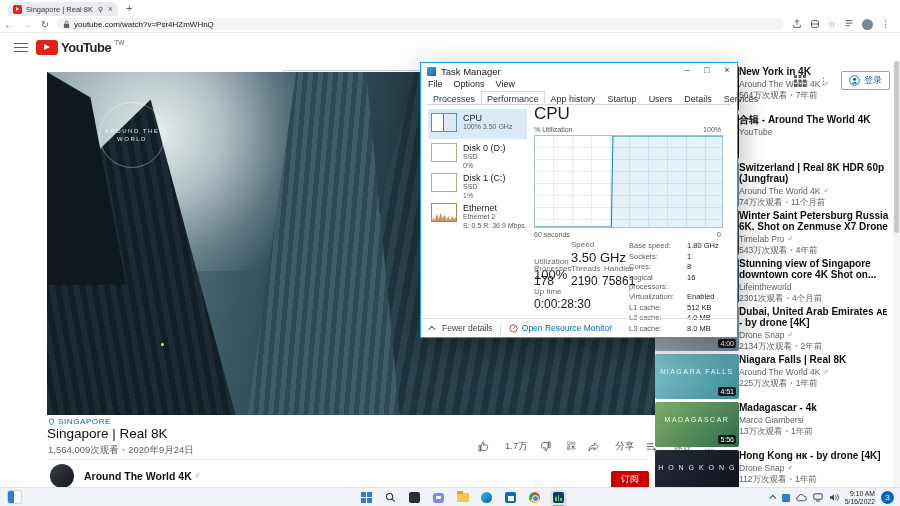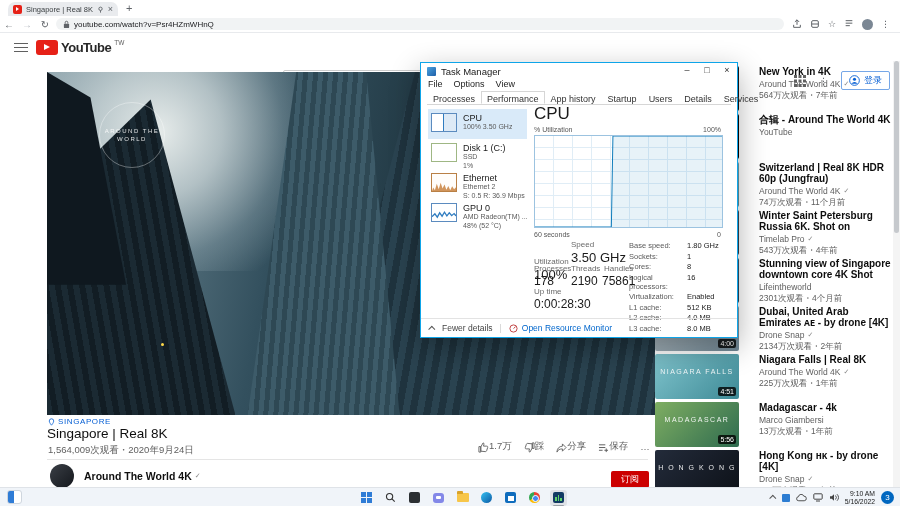--- a/index.html
+++ b/index.html
@@ -49,31 +49,31 @@
   .b-farleft { position:absolute; left:0; top:0; width:13%; height:62%; background:#0f181f; clip-path:polygon(0 0,55% 12%,100% 100%,0 100%); }
   .watermark { position:absolute; left:52px; top:30px; width:66px; height:66px; border:1px solid rgba(255,255,255,.35); border-radius:50%; display:flex; flex-direction:column; align-items:center; justify-content:center; gap:2px; }
   .watermark span { font-size:6px; letter-spacing:1.5px; color:rgba(255,255,255,.85); }
   .sun-dot { position:absolute; left:114px; top:271px; width:3px; height:3px; border-radius:50%; background:#ffd94a; }
 
   
   .v-location { position:absolute; left:48px; top:417px; font-size:8px; letter-spacing:.6px; color:#065fd4; display:flex; align-items:center; gap:3px; z-index:6; }
   .v-title { position:absolute; left:47px; top:426px; font-size:13.5px; color:#0f0f0f; z-index:6; }
   .v-views { position:absolute; left:48px; top:444px; font-size:9.5px; color:#606060; z-index:6; }
   .actions { position:absolute; left:478px; top:440px; display:flex; align-items:center; gap:12px; z-index:6; font-size:9.5px; color:#606060; }
-  .act { display:flex; align-items:flex-end; gap:0; }
+  .act { display:flex; align-items:center; gap:16px; }
   .meta-divider { position:absolute; left:47px; top:459px; width:601px; height:1px; background:#e5e5e5; z-index:6; }
   .channel-row { position:absolute; left:50px; top:464px; display:flex; align-items:center; gap:10px; z-index:6; }
   .ch-avatar { width:24px; height:24px; border-radius:50%; background:linear-gradient(135deg,#3a3f46,#14171c); }
   .ch-name { font-size:10.5px; font-weight:bold; color:#0f0f0f; display:flex; align-items:center; gap:3px; }
   .vbadge { font-size:7px; color:#8a8a8a; }
   .subscribe { position:absolute; left:611px; top:471px; width:38px; height:17px; background:#c00; color:#fff; font-size:9px; display:flex; align-items:center; justify-content:center; border-radius:2px; z-index:6; }
 
   
   #suggestions { position:absolute; left:655px; top:66px; width:238px; z-index:8; }
-  .sugg { display:flex; gap:20px; height:48px; margin-bottom:0; }
+  .sugg { display:flex; gap:0; height:48px; margin-bottom:0; }
   .thumb { width:84px; height:45px; border-radius:2px; position:relative; flex:none; overflow:hidden; }
   .thumb-label { position:absolute; left:0; right:0; top:14px; text-align:center; color:rgba(255,255,255,.9); font-size:7px; letter-spacing:1.5px; white-space:nowrap; }
   .dur { position:absolute; right:3px; bottom:3px; background:rgba(0,0,0,.8); color:#fff; font-size:7px; padding:1px 2px; border-radius:2px; }
   .s-txt { flex:1; overflow:hidden; }
   .s-title { font-size:10px; font-weight:bold; color:#0d0d0d; line-height:11px; max-height:22px; overflow:hidden; }
   .s-chan { font-size:8.5px; color:#606060; margin-top:2px; display:flex; align-items:center; gap:3px; }
   .s-meta { font-size:8.5px; color:#606060; margin-top:1px; }
 
   .scroll-track { position:absolute; left:893px; top:61px; width:7px; height:426px; background:#f4f4f4; z-index:9; }
   .scroll-thumb { position:absolute; left:1px; top:0; width:5px; height:172px; background:#c6c9cd; border-radius:3px; }
@@ -471,49 +471,45 @@
       <div class="tmi selected">
     <div class="mini m-cpu"></div>
     <div class="tmi-t">
       <div class="tmi-name">CPU</div>
     <div class="tmi-sub">100% 3.50 GHz</div>
         </div>
   </div>
       <div class="tmi">
     <div class="mini m-disk"></div>
     <div class="tmi-t">
+      <div class="tmi-name">Disk 0 (D:)</div>
+    <div class="tmi-sub">SSD</div>
+          <div class="tmi-sub">0%</div>
+        </div>
+  </div>
+      <div class="tmi">
+    <div class="mini m-disk"></div>
+    <div class="tmi-t">
       <div class="tmi-name">Disk 1 (C:)</div>
     <div class="tmi-sub">SSD</div>
           <div class="tmi-sub">1%</div>
         </div>
   </div>
       <div class="tmi">
     <div class="mini m-ethernet">
           <svg viewBox="0 0 100 100" preserveAspectRatio="none">
             <polygon points="0,100 5,80 12,95 20,58 28,90 36,52 44,85 52,62 60,92 68,70 76,95 84,72 92,90 100,78 100,100" fill="#c9833f" opacity=".85"></polygon>
           </svg>
         </div>
     <div class="tmi-t">
       <div class="tmi-name">Ethernet</div>
     <div class="tmi-sub">Ethernet 2</div>
           <div class="tmi-sub">S: 0.5 R: 36.9 Mbps</div>
         </div>
   </div>
-      <div class="tmi">
-    <div class="mini m-gpu">
-          <svg viewBox="0 0 100 100" preserveAspectRatio="none">
-            <polyline points="0,75 12,58 22,78 32,52 42,72 52,48 62,70 72,52 82,68 92,56 100,70" fill="none" stroke="#2f7cc0" stroke-width="6"></polyline>
-          </svg>
-        </div>
-    <div class="tmi-t">
-      <div class="tmi-name">GPU 0</div>
-    <div class="tmi-sub">AMD Radeon(TM) ...</div>
-          <div class="tmi-sub">48% (52 °C)</div>
-        </div>
-  </div>
     </div>
 
   <div class="cpu-h">CPU</div>
   <div class="ylab">% Utilization</div>
   <div class="ymax">100%</div>
   <div class="chartbox">
     <svg id="cpu-chart" viewBox="0 0 100 100" preserveAspectRatio="none">
         <polygon points="0.00,100.00 40.83,100.00 41.67,0.00 100.00,0.00 100,100 0,100" fill="#117dbb" fill-opacity="0.10"></polygon>
         <polyline points="0.00,100.00 40.83,100.00 41.67,0.00 100.00,0.00" fill="none" stroke="#117dbb" stroke-width="1" vector-effect="non-scaling-stroke"></polyline>
       </svg>

